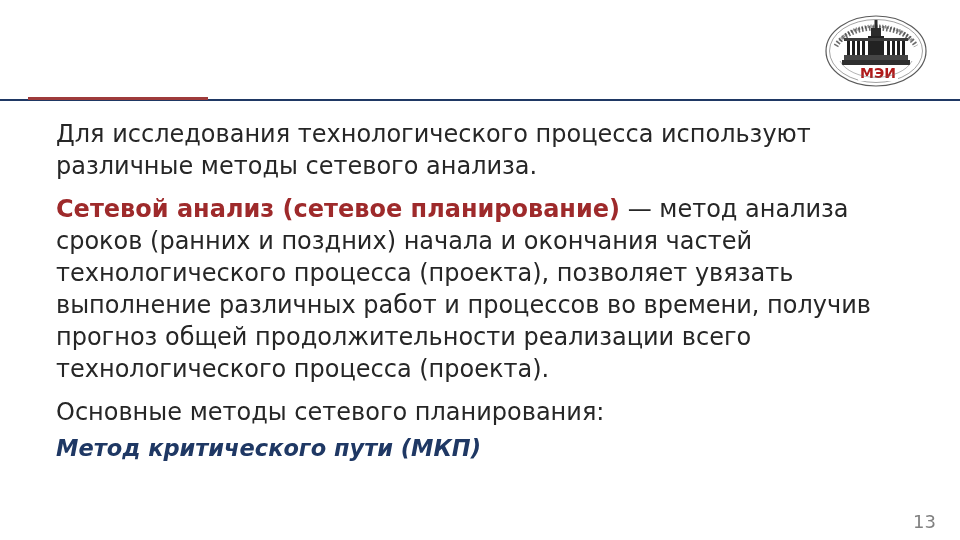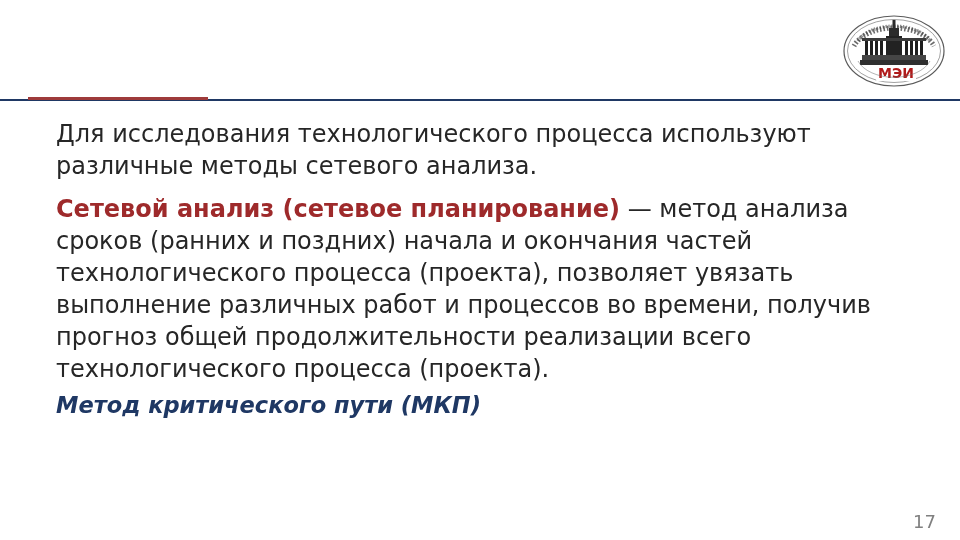--- a/index.html
+++ b/index.html
@@ -28,21 +28,21 @@
     width: 760px;
     font-size: 29px;
     font-weight: bold;
     color: #1f3864;
     line-height: 1.28;
     letter-spacing: -0.2px;
   }
   
   .logo {
     position: absolute;
-    right: 14px;
+    right: 32px;
     top: 14px;
     width: 104px;
     height: 74px;
   }
   
   .rule-red {
     position: absolute;
     left: 28px;
     top: 97px;
     width: 180px;
@@ -142,20 +142,21 @@
 
   <div class="rule-blue"></div>
   <div class="rule-red"></div>
 
   <div class="body">
 
     <p class="p tight">Для исследования технологического процесса используют различные методы сетевого анализа.</p>
 
     <p class="p p-gap"><span class="lead-strong">Сетевой анализ (сетевое планирование)</span><span> — метод анализа сроков (ранних и поздних) начала и окончания частей технологического процесса (проекта), позволяет увязать выполнение различных работ и процессов во времени, получив прогноз общей продолжительности реализации всего технологического процесса (проекта).</span></p>
 
+    <p class="p p-gap">Основные методы сетевого планирования:</p>
 
     <p class="sub-item">Метод критического пути (МКП)</p>
 
   </div>
 
-  <div class="page-num">17</div>
+  <div class="page-num">13</div>
 
 </div>
 
 </body></html>

